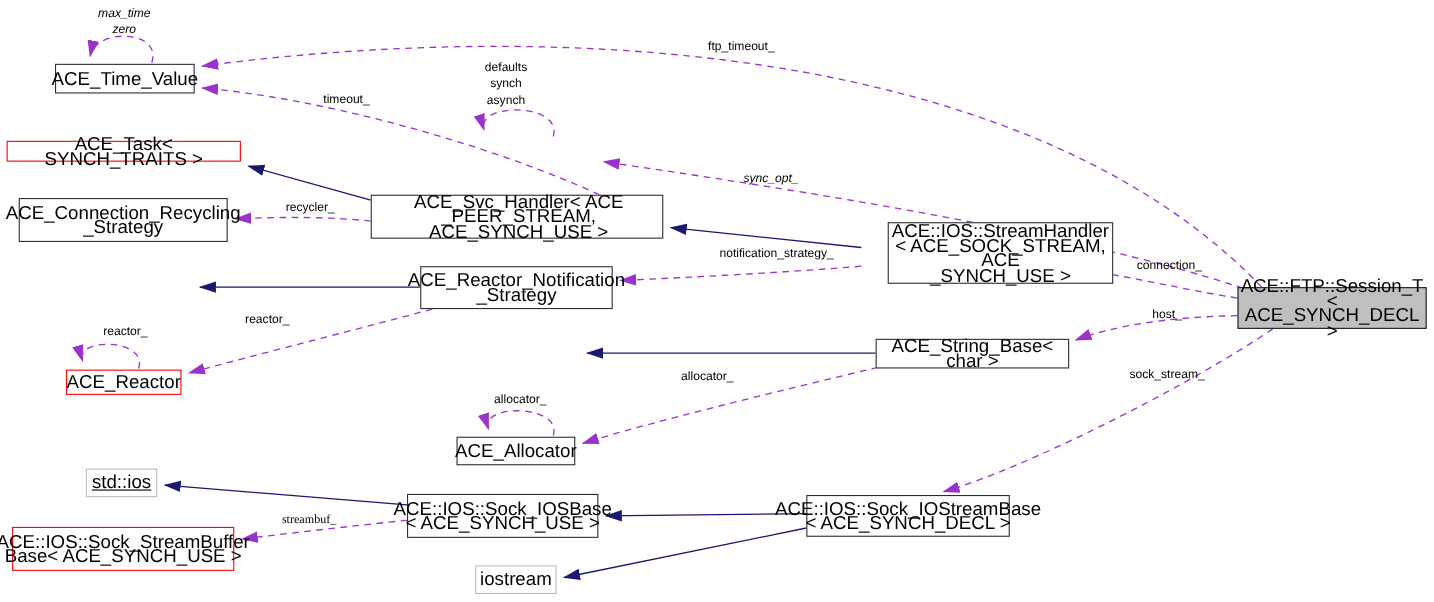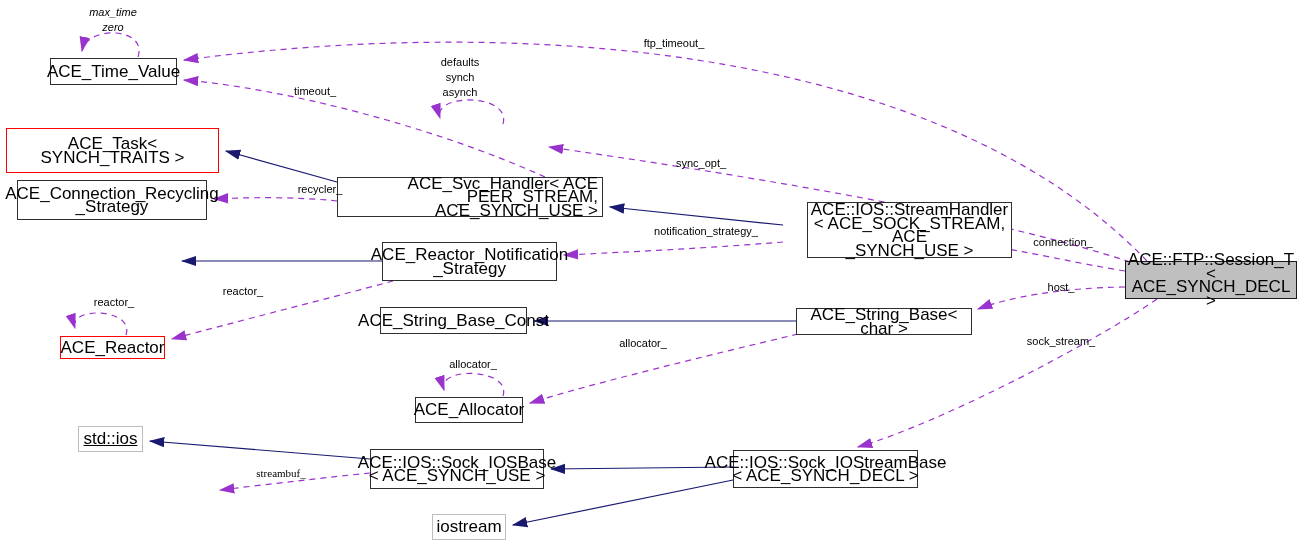--- a/index.html
+++ b/index.html
@@ -11,21 +11,21 @@
   .node{
     position:absolute;box-sizing:border-box;
     display:flex;align-items:center;justify-content:center;
     text-align:center;white-space:pre-line;
     background:#ffffff;border:1px solid #2e2e2e;
     font-size:17px;line-height:13.5px;padding:1px 4px;
   }
   .node.red{border:1.5px solid #ff0000;}
   .node.ext{border:1px solid #bdbdbd;}
   .node.focus{background:#bfbfbf;border:1px solid #1a1a1a;}
-  .node.leftalign{justify-content:flex-start;text-align:right;padding-left:7px;}
+  .node.leftalign{justify-content:flex-start;text-align:center;padding-left:7px;}
   .elabel{
     position:absolute;transform:translate(-50%,-50%);
     font-size:11px;line-height:15px;text-align:center;white-space:pre-line;
   }
   path.usage{stroke:#9a32cd;stroke-width:1.2;fill:none;stroke-dasharray:6,5;}
   path.inherit{stroke:#191970;stroke-width:1.2;fill:none;}
 </style>
 </head>
 <body>
 
@@ -60,52 +60,53 @@
     <path class="usage" d="M 126,335 C 135,308 68,306 75,328" marker-end="url(#arrow-usage)"></path>
     <path class="usage" d="M 393,281 C 330,298 235,322 172,339" marker-end="url(#arrow-usage)"></path>
     <path class="usage" d="M 1125,287 C 1060,288 1010,297 978,309" marker-end="url(#arrow-usage)"></path>
     <path class="usage" d="M 798,334 C 710,355 590,384 530,403" marker-end="url(#arrow-usage)"></path>
     <path class="usage" d="M 503,396 C 512,368 436,366 444,390" marker-end="url(#arrow-usage)"></path>
     <path class="usage" d="M 1157,299 C 1090,345 940,423 858,447" marker-end="url(#arrow-usage)"></path>
     <path class="usage" d="M 370,473 C 330,477 270,484 220,490" marker-end="url(#arrow-usage)"></path>
   </svg>
 
   <div class="node" style="left:50px;top:58px;width:127px;height:27px;">ACE_Time_Value</div>
-  <div class="node red" style="left:6px;top:128px;width:213px;height:45px;">ACE_Task&lt; SYNCH_TRAITS &gt;</div>
+  <div class="node red" style="left:6px;top:128px;width:213px;height:19px;">ACE_Task&lt; SYNCH_TRAITS &gt;</div>
   <div class="node" style="left:17px;top:180px;width:190px;height:40px;">ACE_Connection_Recycling
 _Strategy</div>
   <div class="node leftalign" style="left:337px;top:177px;width:266px;height:40px;">ACE_Svc_Handler&lt; ACE
 _PEER_STREAM, ACE_SYNCH_USE &gt;</div>
   <div class="node" style="left:382px;top:242px;width:175px;height:39px;">ACE_Reactor_Notification
 _Strategy</div>
   <div class="node" style="left:783px;top:202px;width:205px;height:56px;margin-left:24px;">ACE::IOS::StreamHandler
 &lt; ACE_SOCK_STREAM, ACE
 _SYNCH_USE &gt;</div>
-  <div class="node" style="left:380px;top:307px;width:147px;height:27px;">ACE_String_Base_Const</div>
   <div class="node" style="left:796px;top:308px;width:176px;height:27px;">ACE_String_Base&lt; char &gt;</div>
   <div class="node red" style="left:60px;top:336px;width:105px;height:23px;">ACE_Reactor</div>
   <div class="node" style="left:415px;top:397px;width:108px;height:26px;">ACE_Allocator</div>
   <div class="node ext" style="left:78px;top:426px;width:65px;height:26px;text-decoration:underline;">std::ios</div>
   <div class="node" style="left:370px;top:449px;width:174px;height:40px;">ACE::IOS::Sock_IOSBase
 &lt; ACE_SYNCH_USE &gt;</div>
+  <div class="node red" style="left:11px;top:479px;width:202px;height:40px;">ACE::IOS::Sock_StreamBuffer
+Base&lt; ACE_SYNCH_USE &gt;</div>
   <div class="node" style="left:733px;top:450px;width:185px;height:38px;">ACE::IOS::Sock_IOStreamBase
 &lt; ACE_SYNCH_DECL &gt;</div>
   <div class="node ext" style="left:432px;top:514px;width:74px;height:26px;">iostream</div>
   <div class="node focus" style="left:1125px;top:261px;width:172px;height:38px;">ACE::FTP::Session_T
 &lt; ACE_SYNCH_DECL &gt;</div>
 
   <div class="elabel" style="left:113px;top:20px;font-style:italic;">max_time
 zero</div>
   <div class="elabel" style="left:674px;top:43px;">ftp_timeout_</div>
   <div class="elabel" style="left:460px;top:77px;">defaults
 synch
 asynch</div>
   <div class="elabel" style="left:283px;top:91px;margin-left:32px;">timeout_</div>
-  <div class="elabel" style="left:701px;top:163px;">sync_opt_</div>
-  <div class="elabel" style="left:282px;top:189px;margin-left:38px;">recycler_</div>
+  <div class="elabel" style="left:701px;top:163px;font-style:italic;">sync_opt_</div>
+  <div class="elabel" style="left:282px;top:189px;">recycler_</div>
   <div class="elabel" style="left:706px;top:231px;">notification_strategy_</div>
   <div class="elabel" style="left:1063px;top:242px;">connection_</div>
   <div class="elabel" style="left:114px;top:302px;">reactor_</div>
   <div class="elabel" style="left:243px;top:291px;">reactor_</div>
   <div class="elabel" style="left:1061px;top:287px;">host_</div>
   <div class="elabel" style="left:643px;top:343px;">allocator_</div>
   <div class="elabel" style="left:473px;top:364px;">allocator_</div>
   <div class="elabel" style="left:1061px;top:341px;">sock_stream_</div>
   <div class="elabel" style="left:281px;top:473px;font-family:Liberation Serif, serif;">streambuf_</div>
 

